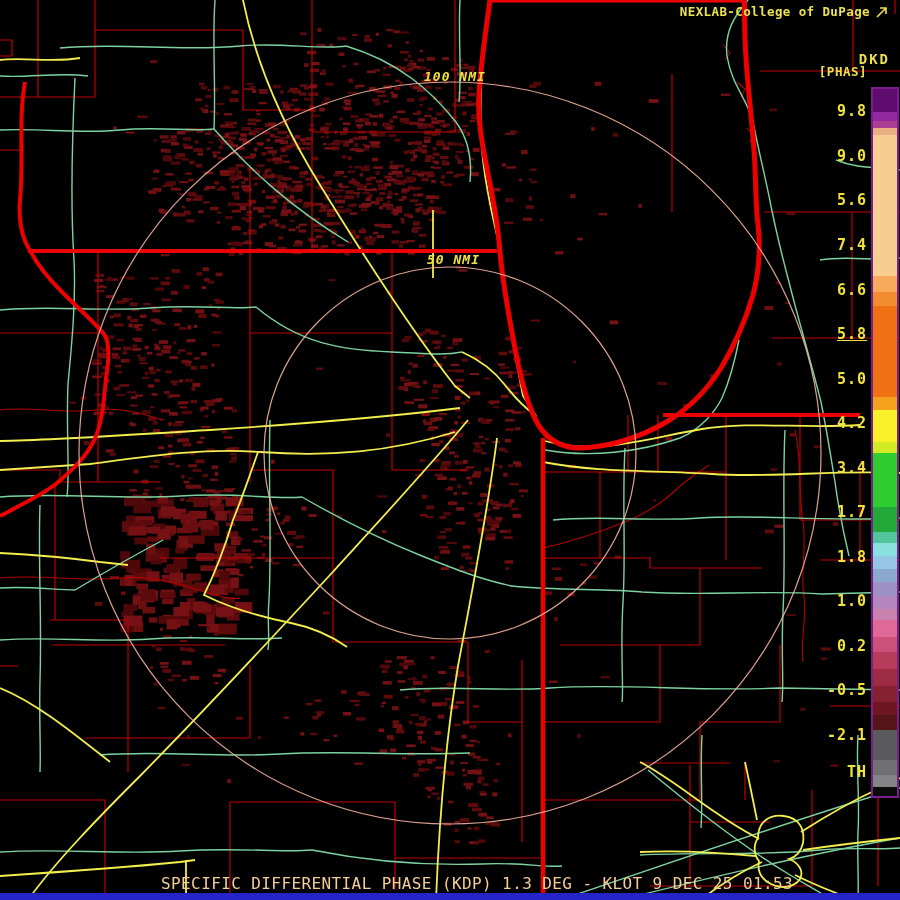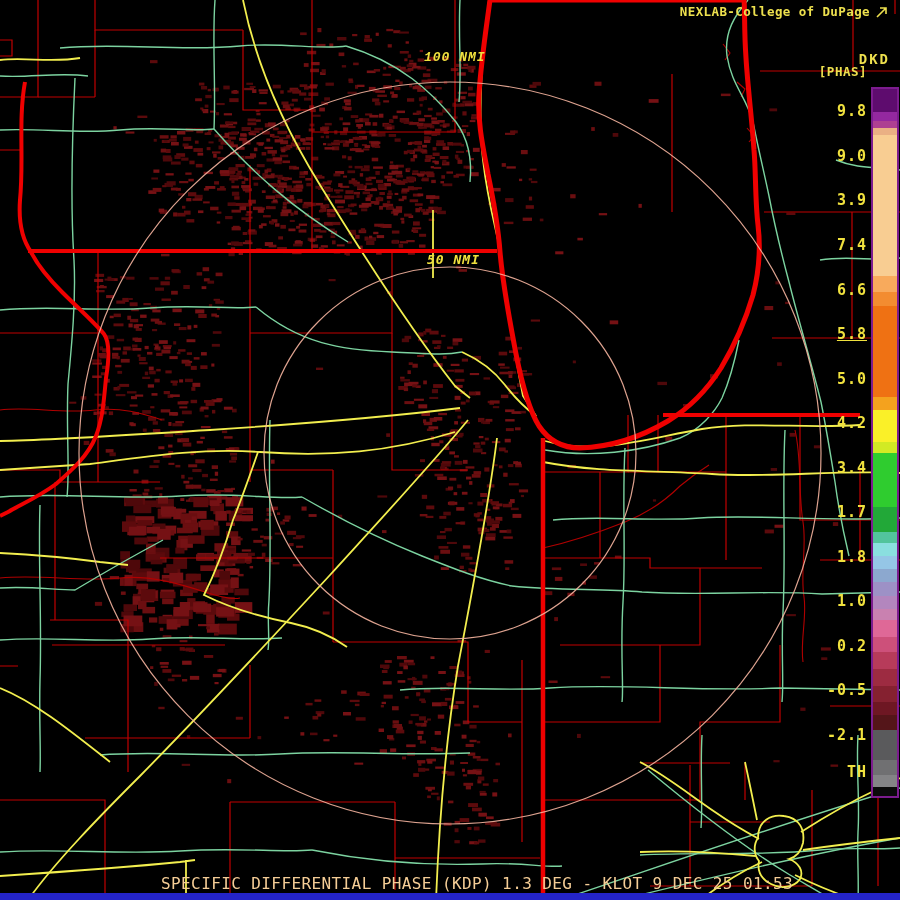--- a/index.html
+++ b/index.html
@@ -1993,37 +1993,37 @@
       <div class="seg" style="height: 13px; background: rgb(110, 23, 35);"></div>
       <div class="seg" style="height: 15px; background: rgb(84, 21, 25);"></div>
       <div class="seg" style="height: 30px; background: rgb(90, 90, 92);"></div>
       <div class="seg" style="height: 15px; background: rgb(112, 112, 114);"></div>
       <div class="seg" style="height: 12px; background: rgb(132, 132, 134);"></div>
       <div class="seg" style="height: 9px; background: rgb(10, 10, 10);"></div>
     </div>
   <div id="scale-labels">
       <div class="scale-label" style="top: 102px; text-align: center;">9.8</div>
       <div class="scale-label" style="top: 147px;">9.0</div>
-      <div class="scale-label" style="top: 191px;">3.9</div>
+      <div class="scale-label" style="top: 191px;">5.6</div>
       <div class="scale-label" style="top: 236px;">7.4</div>
       <div class="scale-label" style="top: 281px;">6.6</div>
       <div class="scale-label" style="top: 325px; text-decoration: underline;">5.8</div>
       <div class="scale-label" style="top: 370px;">5.0</div>
       <div class="scale-label" style="top: 414px;">4.2</div>
       <div class="scale-label" style="top: 459px;">3.4</div>
       <div class="scale-label" style="top: 503px;">1.7</div>
       <div class="scale-label" style="top: 548px;">1.8</div>
       <div class="scale-label" style="top: 592px;">1.0</div>
       <div class="scale-label" style="top: 637px;">0.2</div>
       <div class="scale-label" style="top: 681px;">-0.5</div>
       <div class="scale-label" style="top: 726px;">-2.1</div>
       <div class="scale-label" style="top: 763px;">TH</div>
     </div>
   <div id="ring-labels">
       <div class="overlay-label" style="left: 427px; top: 252px;">50 NMI</div>
-      <div class="overlay-label" style="left: 424px; top: 50px; font-family: Liberation Mono, monospace;">100 NMI</div>
+      <div class="overlay-label" style="left: 424px; top: 69px;">100 NMI</div>
     </div>
 
   <div id="status-bar">
     <span>SPECIFIC DIFFERENTIAL PHASE (KDP) 1.3 DEG - KLOT 9 DEC 25 01:53</span>
   </div>
   <div id="bottom-strip"></div>
 </div>
 
 </body></html>

